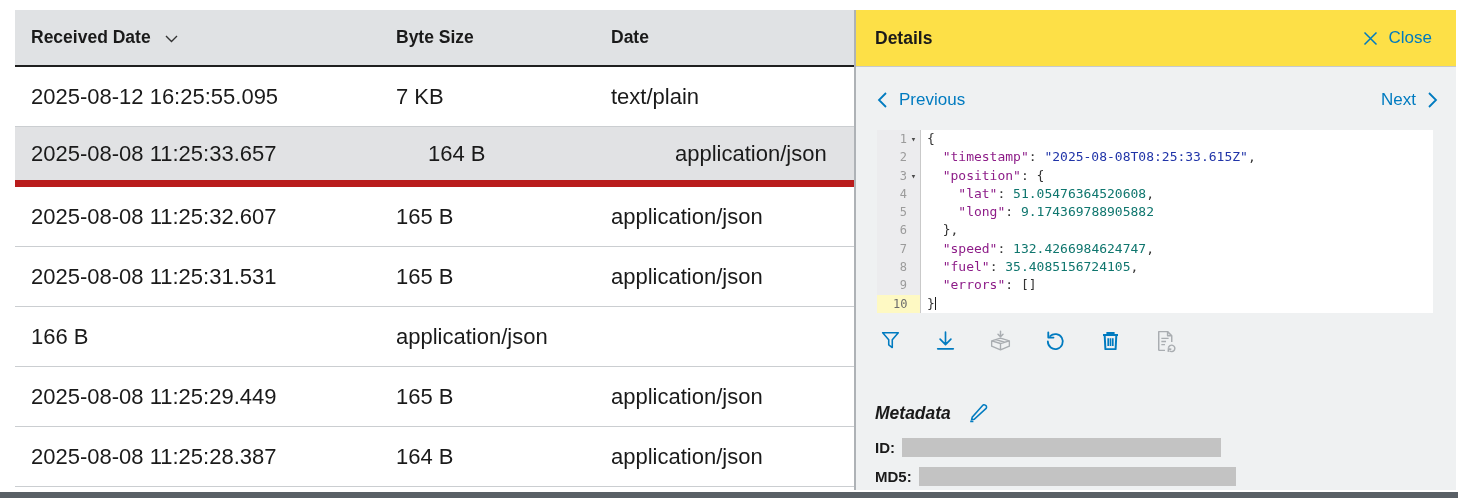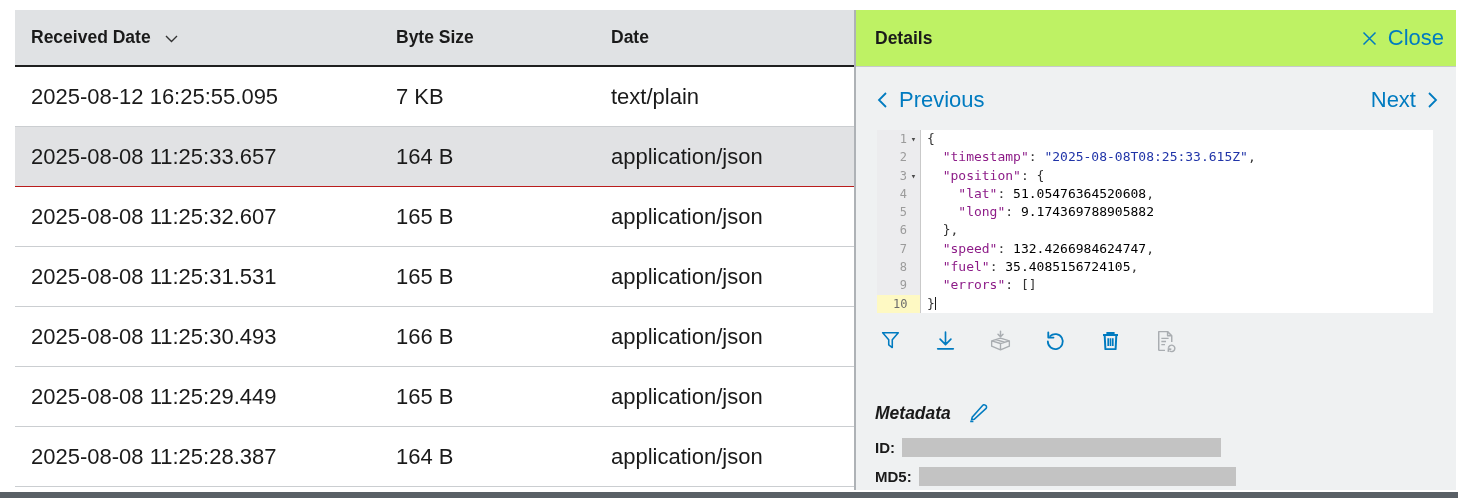--- a/index.html
+++ b/index.html
@@ -5,51 +5,51 @@
   html,body{margin:0;padding:0;background:#ffffff;}
   .screen{position:relative;width:1466px;height:501px;background:#ffffff;overflow:hidden;
           font-family:"Liberation Sans", sans-serif;color:#1a1a1a;}
 
   
   .table-panel{position:absolute;left:15px;top:10px;width:840px;}
   .thead,.trow{display:grid;grid-template-columns:365px 215px 1fr;align-items:center;padding-left:16px;box-sizing:border-box;}
   .thead{height:57px;background:#e0e2e4;border-bottom:2px solid #1f1f1f;font-weight:bold;font-size:17.5px;}
   .th{display:flex;align-items:center;gap:12px;cursor:pointer;}
   .trow{height:60px;background:#ffffff;border-bottom:1px solid #cbced1;font-size:22px;cursor:pointer;}
-  .trow.selected{background:#e1e2e4;border-bottom:1px solid #b91c1c;}
+  .trow.selected{background:#e1e2e4;border-bottom:7px solid #b91c1c;gap:32px;}
   .sort-ico{margin-top:2px;}
 
   
   .divider{position:absolute;left:854px;top:10px;width:2px;height:480px;background:#aeb2b6;}
 
   
   .details{position:absolute;left:856px;top:10px;width:600px;height:480px;background:#eff1f2;}
-  .dhead{position:absolute;left:0;top:0;right:0;height:57px;background:#bef264;border-bottom:1px solid #c6c9cc;
-         display:flex;align-items:center;justify-content:space-between;padding:0 12px 0 19px;box-sizing:border-box;}
+  .dhead{position:absolute;left:0;top:0;right:0;height:57px;background:#fde047;border-bottom:1px solid #c6c9cc;
+         display:flex;align-items:center;justify-content:space-between;padding:0 24px 0 19px;box-sizing:border-box;}
   .dtitle{font-weight:bold;font-size:17.5px;}
   .blue-btn{display:flex;align-items:center;gap:9px;background:none;border:none;padding:0;
-            color:#007bc0;font-family:inherit;font-size:22px;cursor:pointer;}
+            color:#007bc0;font-family:inherit;font-size:17px;cursor:pointer;}
   .nav{position:absolute;left:0;top:76px;right:0;height:28px;display:flex;align-items:center;
        justify-content:space-between;padding:0 16px 0 19px;box-sizing:border-box;}
 
   
   .editor{position:absolute;left:21px;top:120px;width:556px;height:183px;background:#ffffff;
           display:flex;font-family:"DejaVu Sans Mono", monospace;font-size:13px;}
   .gutter{width:44px;background:#ececee;border-right:1px solid #c9c9c9;box-sizing:border-box;}
   .gutter-line{height:18.3px;line-height:18.3px;display:flex;justify-content:flex-end;align-items:center;}
   .gutter-line .lnum{color:#9b9b9b;font-size:12px;text-align:right;}
   .gutter-line .fold{width:13px;font-size:9px;color:#4a4a4a;text-align:center;}
   .gutter-line.active{background:#fef9c3;padding-left:16px;}
   .gutter-line.active .lnum{color:#6c6c6c;}
   .code{flex:1;padding-left:6px;overflow:hidden;}
   .code-line{height:18.3px;line-height:18.3px;white-space:pre;}
   .tok-p{color:#333333;}
   .tok-k{color:#8d1c88;}
   .tok-s{color:#2034a8;}
-  .tok-n{color:#000000;}
+  .tok-n{color:#0f766e;}
   .cursor{display:inline-block;width:1px;height:13px;background:#1a1a1a;vertical-align:-2px;}
 
   
   .toolbar{position:absolute;left:21px;top:316px;display:flex;gap:29px;}
   .tool-btn{width:26px;height:30px;background:none;border:none;padding:0;color:#007bc0;cursor:pointer;
             display:flex;align-items:center;justify-content:center;}
   .tool-btn.disabled{color:#a9adb1;cursor:default;}
 
   
   .meta-title-row{position:absolute;left:19px;top:390px;display:flex;align-items:flex-end;gap:16px;font-style:italic;}
@@ -106,21 +106,20 @@
       <span>application/json</span>
     </div>
 
     <div class="trow">
       <span>2025-08-08 11:25:31.531</span>
       <span>165 B</span>
       <span>application/json</span>
     </div>
 
     <div class="trow">
-      <span>2025-08-08 11:25:30.493</span>
       <span>166 B</span>
       <span>application/json</span>
     </div>
 
     <div class="trow">
       <span>2025-08-08 11:25:29.449</span>
       <span>165 B</span>
       <span>application/json</span>
     </div>
 

